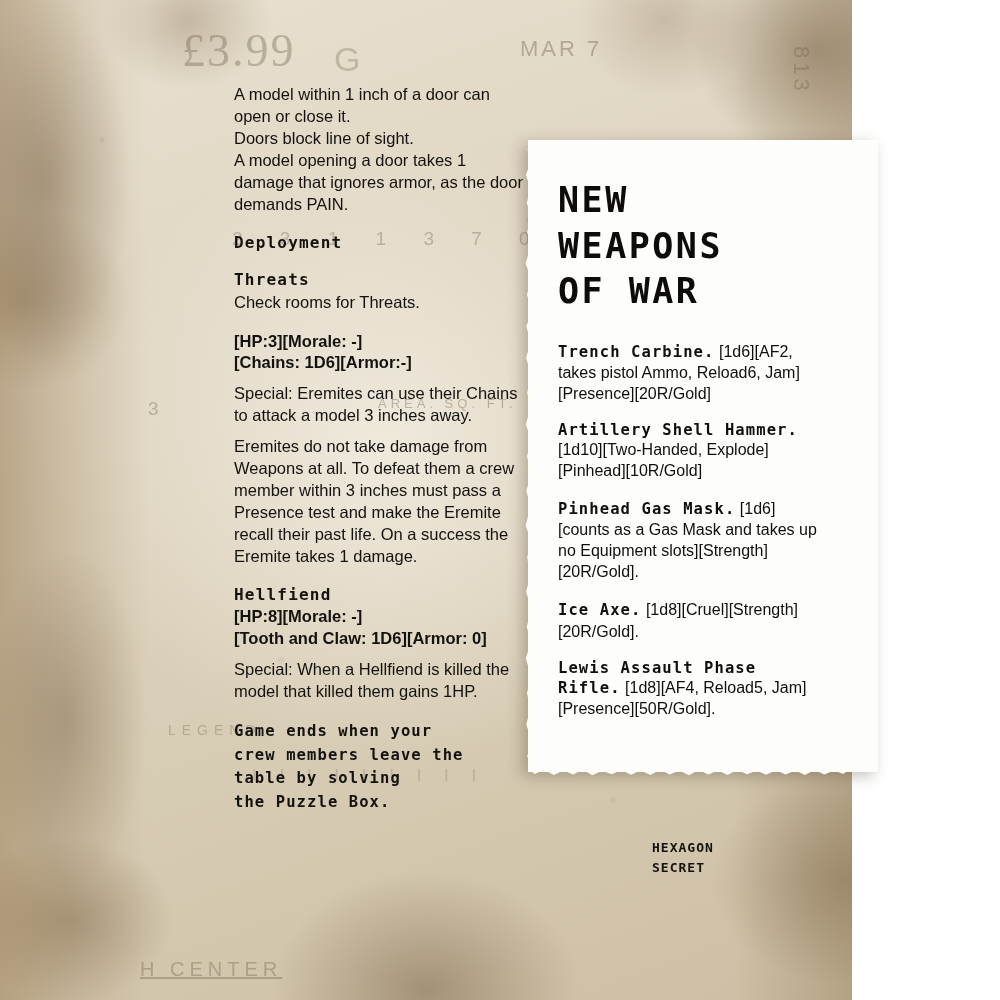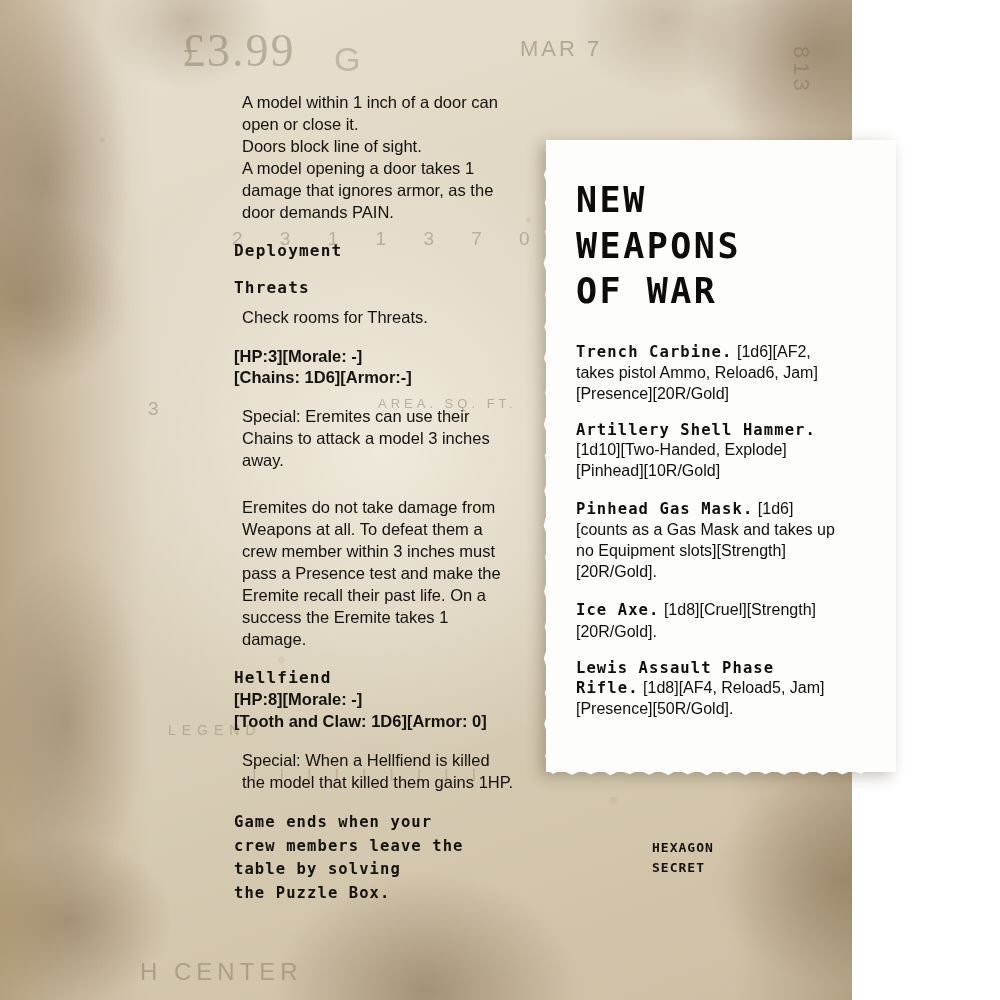--- a/index.html
+++ b/index.html
@@ -104,21 +104,21 @@
     font-size: 22px;
     color: rgba(105,90,68,0.33);
     writing-mode: vertical-rl;
     letter-spacing: 4px;
   }
   .ghost-nums { left: 232px; top: 228px; font-size: 19px; color: rgba(100,86,66,0.34); letter-spacing: 16px; }
   .ghost-3 { left: 148px; top: 398px; font-size: 19px; color: rgba(100,86,66,0.34); }
   .ghost-area { left: 378px; top: 396px; font-size: 13px; color: rgba(100,86,66,0.38); letter-spacing: 4px; }
   .ghost-legend { left: 168px; top: 722px; font-size: 14px; color: rgba(100,86,66,0.30); letter-spacing: 6px; }
   .ghost-strip { left: 252px; top: 766px; font-size: 17px; color: rgba(100,86,66,0.22); letter-spacing: 9px; }
-  .ghost-center { left: 140px; top: 958px; font-size: 24px; color: rgba(100,86,66,0.34); letter-spacing: 5px; }
+  .ghost-center { left: 140px; top: 958px; font-size: 20px; color: rgba(100,86,66,0.34); letter-spacing: 5px; text-decoration: underline; }
 
   
   .left-col {
     position: absolute;
     left: 234px;
     top: 84px;
     width: 290px;
     color: #14120f;
   }
   .blk { margin-bottom: 17px; }
@@ -129,21 +129,21 @@
     font-size: 16px;
     font-weight: 700;
     letter-spacing: 1.2px;
     line-height: 1.28;
     margin: 0 0 1px 0;
   }
   .body-txt {
     font-family: "Liberation Sans", sans-serif;
     font-size: 16.5px;
     line-height: 1.33;
-    margin: 8px;
+    margin: 0;
   }
   .body-bold {
     font-family: "Liberation Sans", sans-serif;
     font-size: 16.5px;
     line-height: 1.33;
     font-weight: 700;
     margin: 0;
   }
   .mono-foot {
     font-family: "DejaVu Sans Mono", monospace;
@@ -158,21 +158,20 @@
 
   
   .insert {
     position: absolute;
     left: 528px;
     top: 140px;
     width: 350px;
     height: 632px;
     background: #fdfdfb;
     box-shadow: -5px 4px 14px rgba(60,44,24,0.30);
-    margin-left: 18px;
   }
   .insert-torn-left {
     position: absolute;
     left: -7px;
     top: 0;
     width: 12px;
     height: 632px;
     background: #fdfdfb;
     clip-path: polygon(
       100% 0%, 55% 1.5%, 85% 3.5%, 40% 5.5%, 78% 7.5%, 48% 10%,

